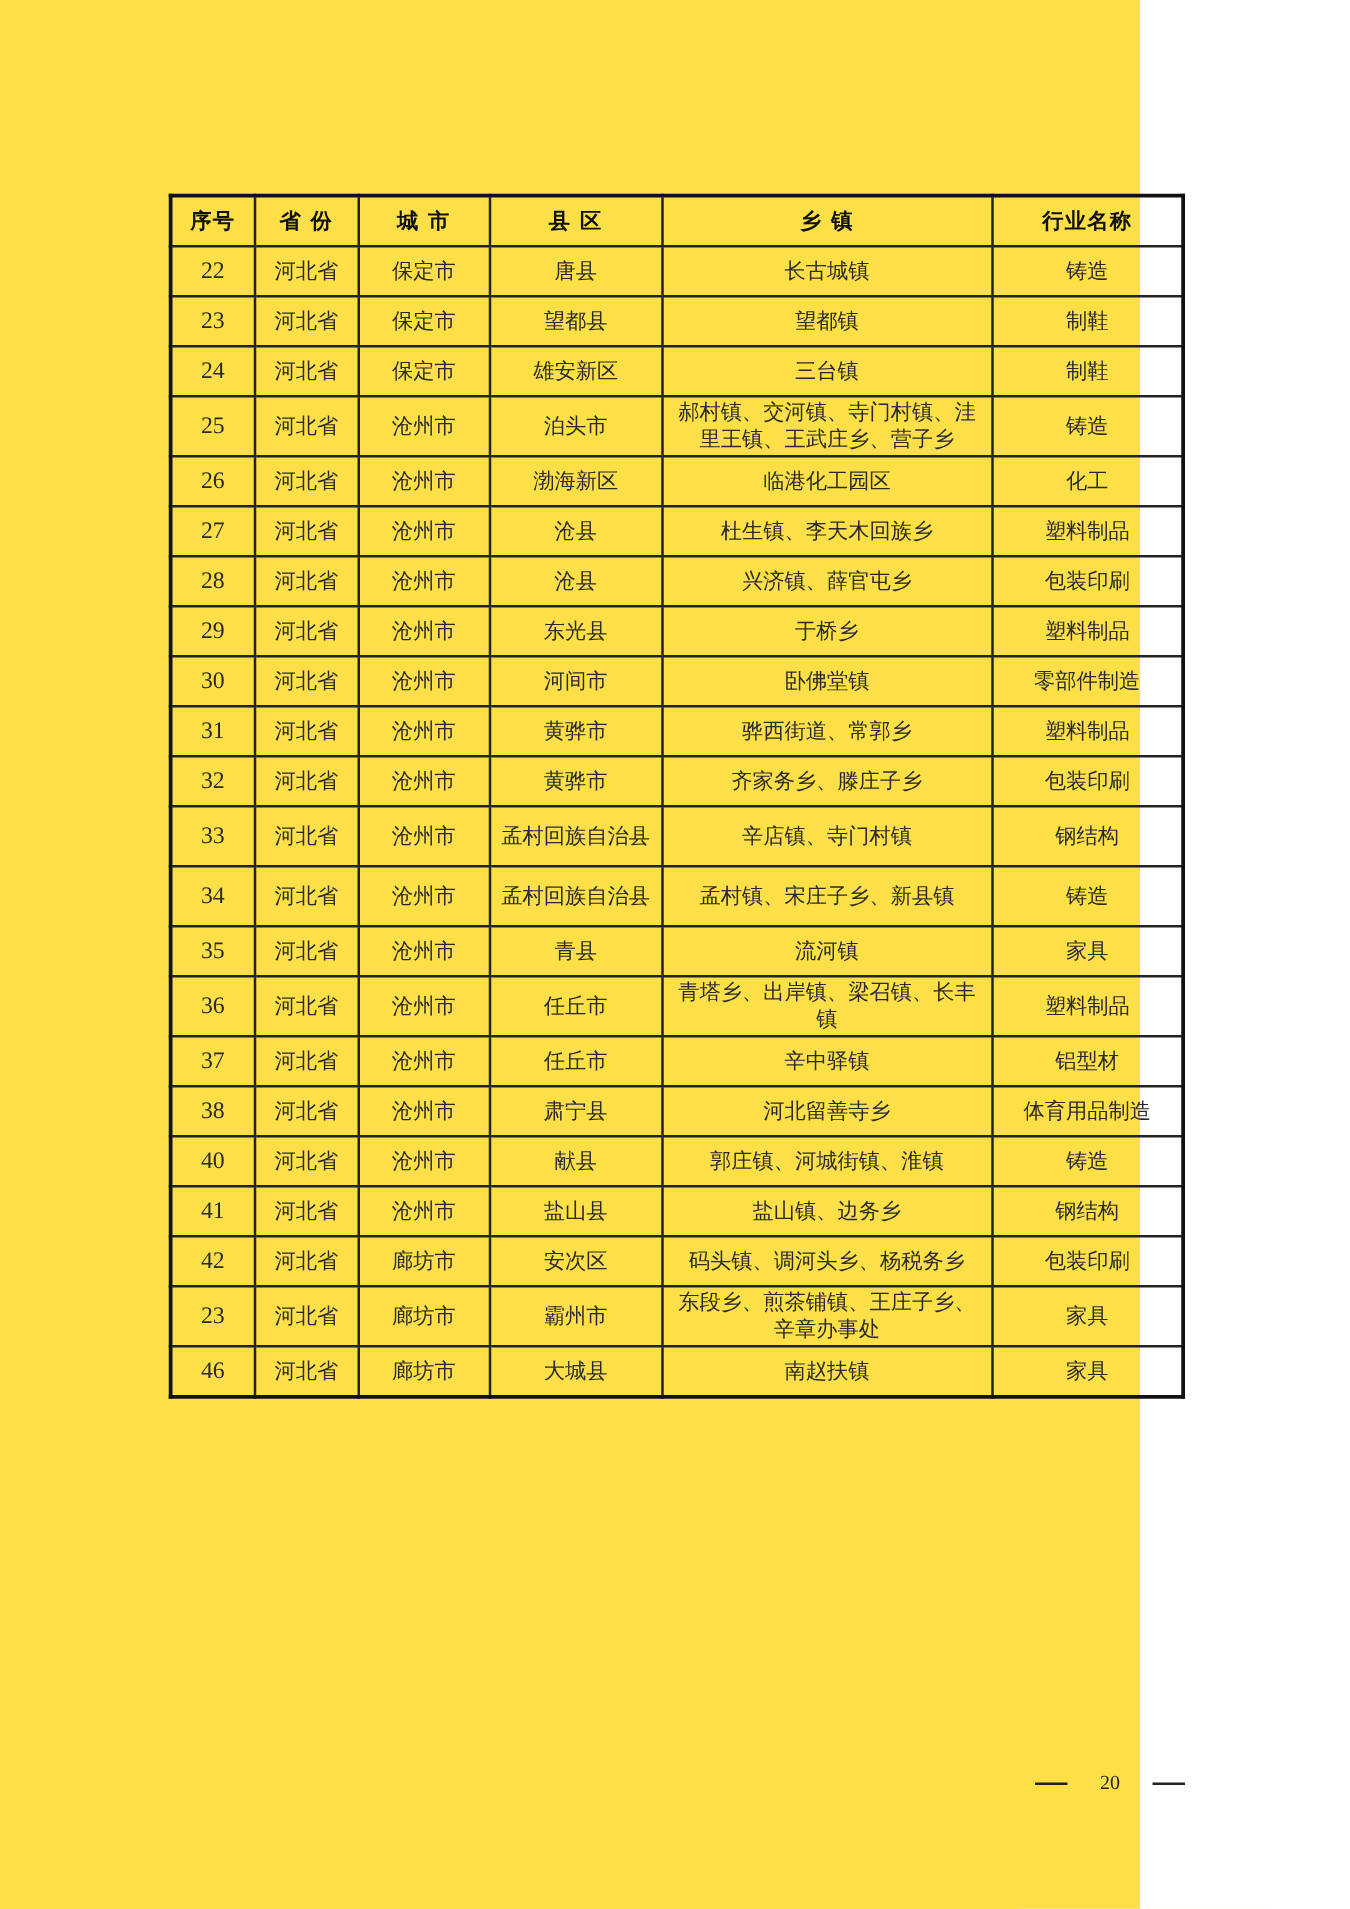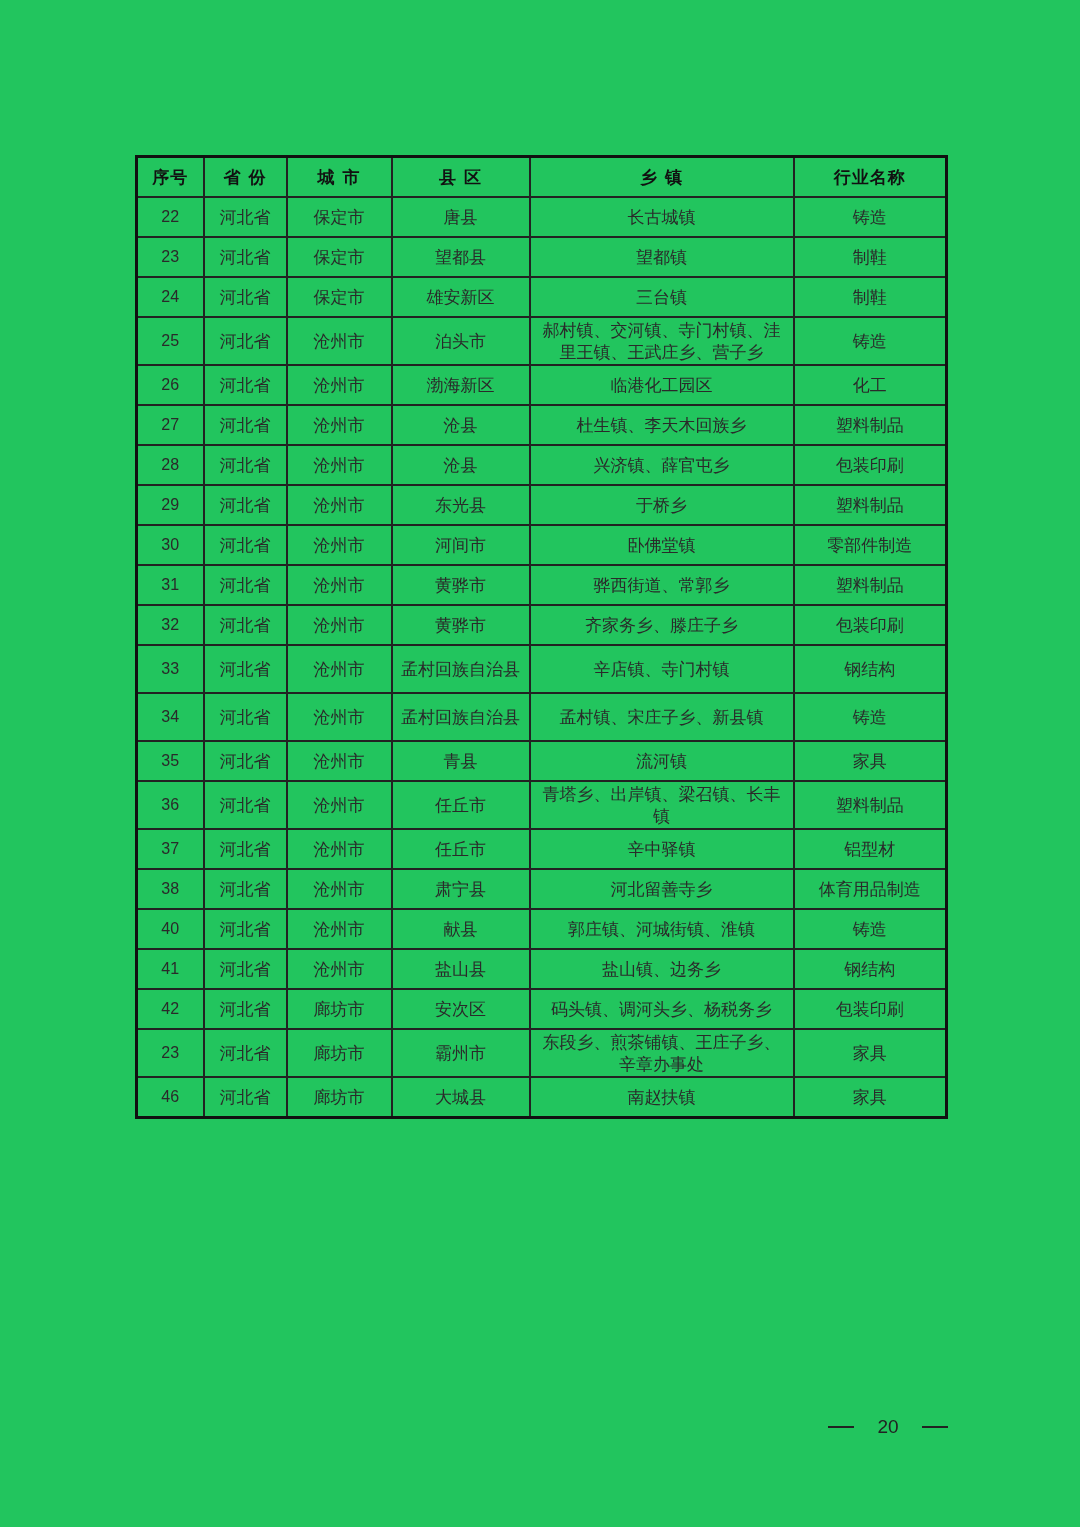--- a/index.html
+++ b/index.html
@@ -1,36 +1,36 @@
 <!DOCTYPE html>
 <html><head>
 <meta charset="utf-8">
 <style>
   html, body { margin: 0; padding: 0; background: #ffffff; }
   body { width: 1080px; height: 1527px; position: relative; overflow: hidden;
          font-family: "DejaVu Serif", "Liberation Serif", serif; color: #1a1a1a; }
-  .page { position: absolute; left: 0; top: 0; width: 1080px; height: 1527px; background: #22c55e; }
+  .page { position: absolute; left: 0; top: 0; width: 912px; height: 1527px; background: #fde047; }
   table.list { position: absolute; left: 135px; top: 155px; width: 810px;
                border-collapse: collapse; table-layout: fixed; border: 3px solid #111; }
   table.list col.c1 { width: 67px; }
   table.list col.c2 { width: 83px; }
   table.list col.c3 { width: 105px; }
   table.list col.c4 { width: 138px; }
   table.list col.c5 { width: 264px; }
   table.list col.c6 { width: 153px; }
   table.list th, table.list td { border: 2px solid #222; text-align: center; vertical-align: middle;
                padding: 0 6px; font-size: 17px; line-height: 22px; color: #2a2a2a; }
   table.list th { height: 38px; font-weight: 700; font-family: "DejaVu Sans", "Liberation Sans", sans-serif;
                   font-size: 17px; color: #111; letter-spacing: 1px; }
   table.list td { height: 38px; }
   table.list tr.tall td { height: 46px; }
-  table.list td.num { font-family: Liberation Sans, sans-serif; font-size: 16px; }
+  table.list td.num { font-family: Liberation Serif, serif; font-size: 19px; }
   .footer { position: absolute; left: 828px; top: 1412px; width: 120px; height: 30px;
             display: flex; align-items: center; justify-content: space-between;
-            font-family: Liberation Sans, sans-serif; font-size: 19px; color: #222; text-align: center; }
+            font-family: Liberation Serif, serif; font-size: 16px; color: #222; text-align: center; }
   .footer .dash { display: inline-block; width: 26px; height: 2px; background: #222; }
 </style>
 </head>
 <body>
 
 <div class="page">
   <table class="list">
     <colgroup>
       <col class="c1">
         <col class="c2">

